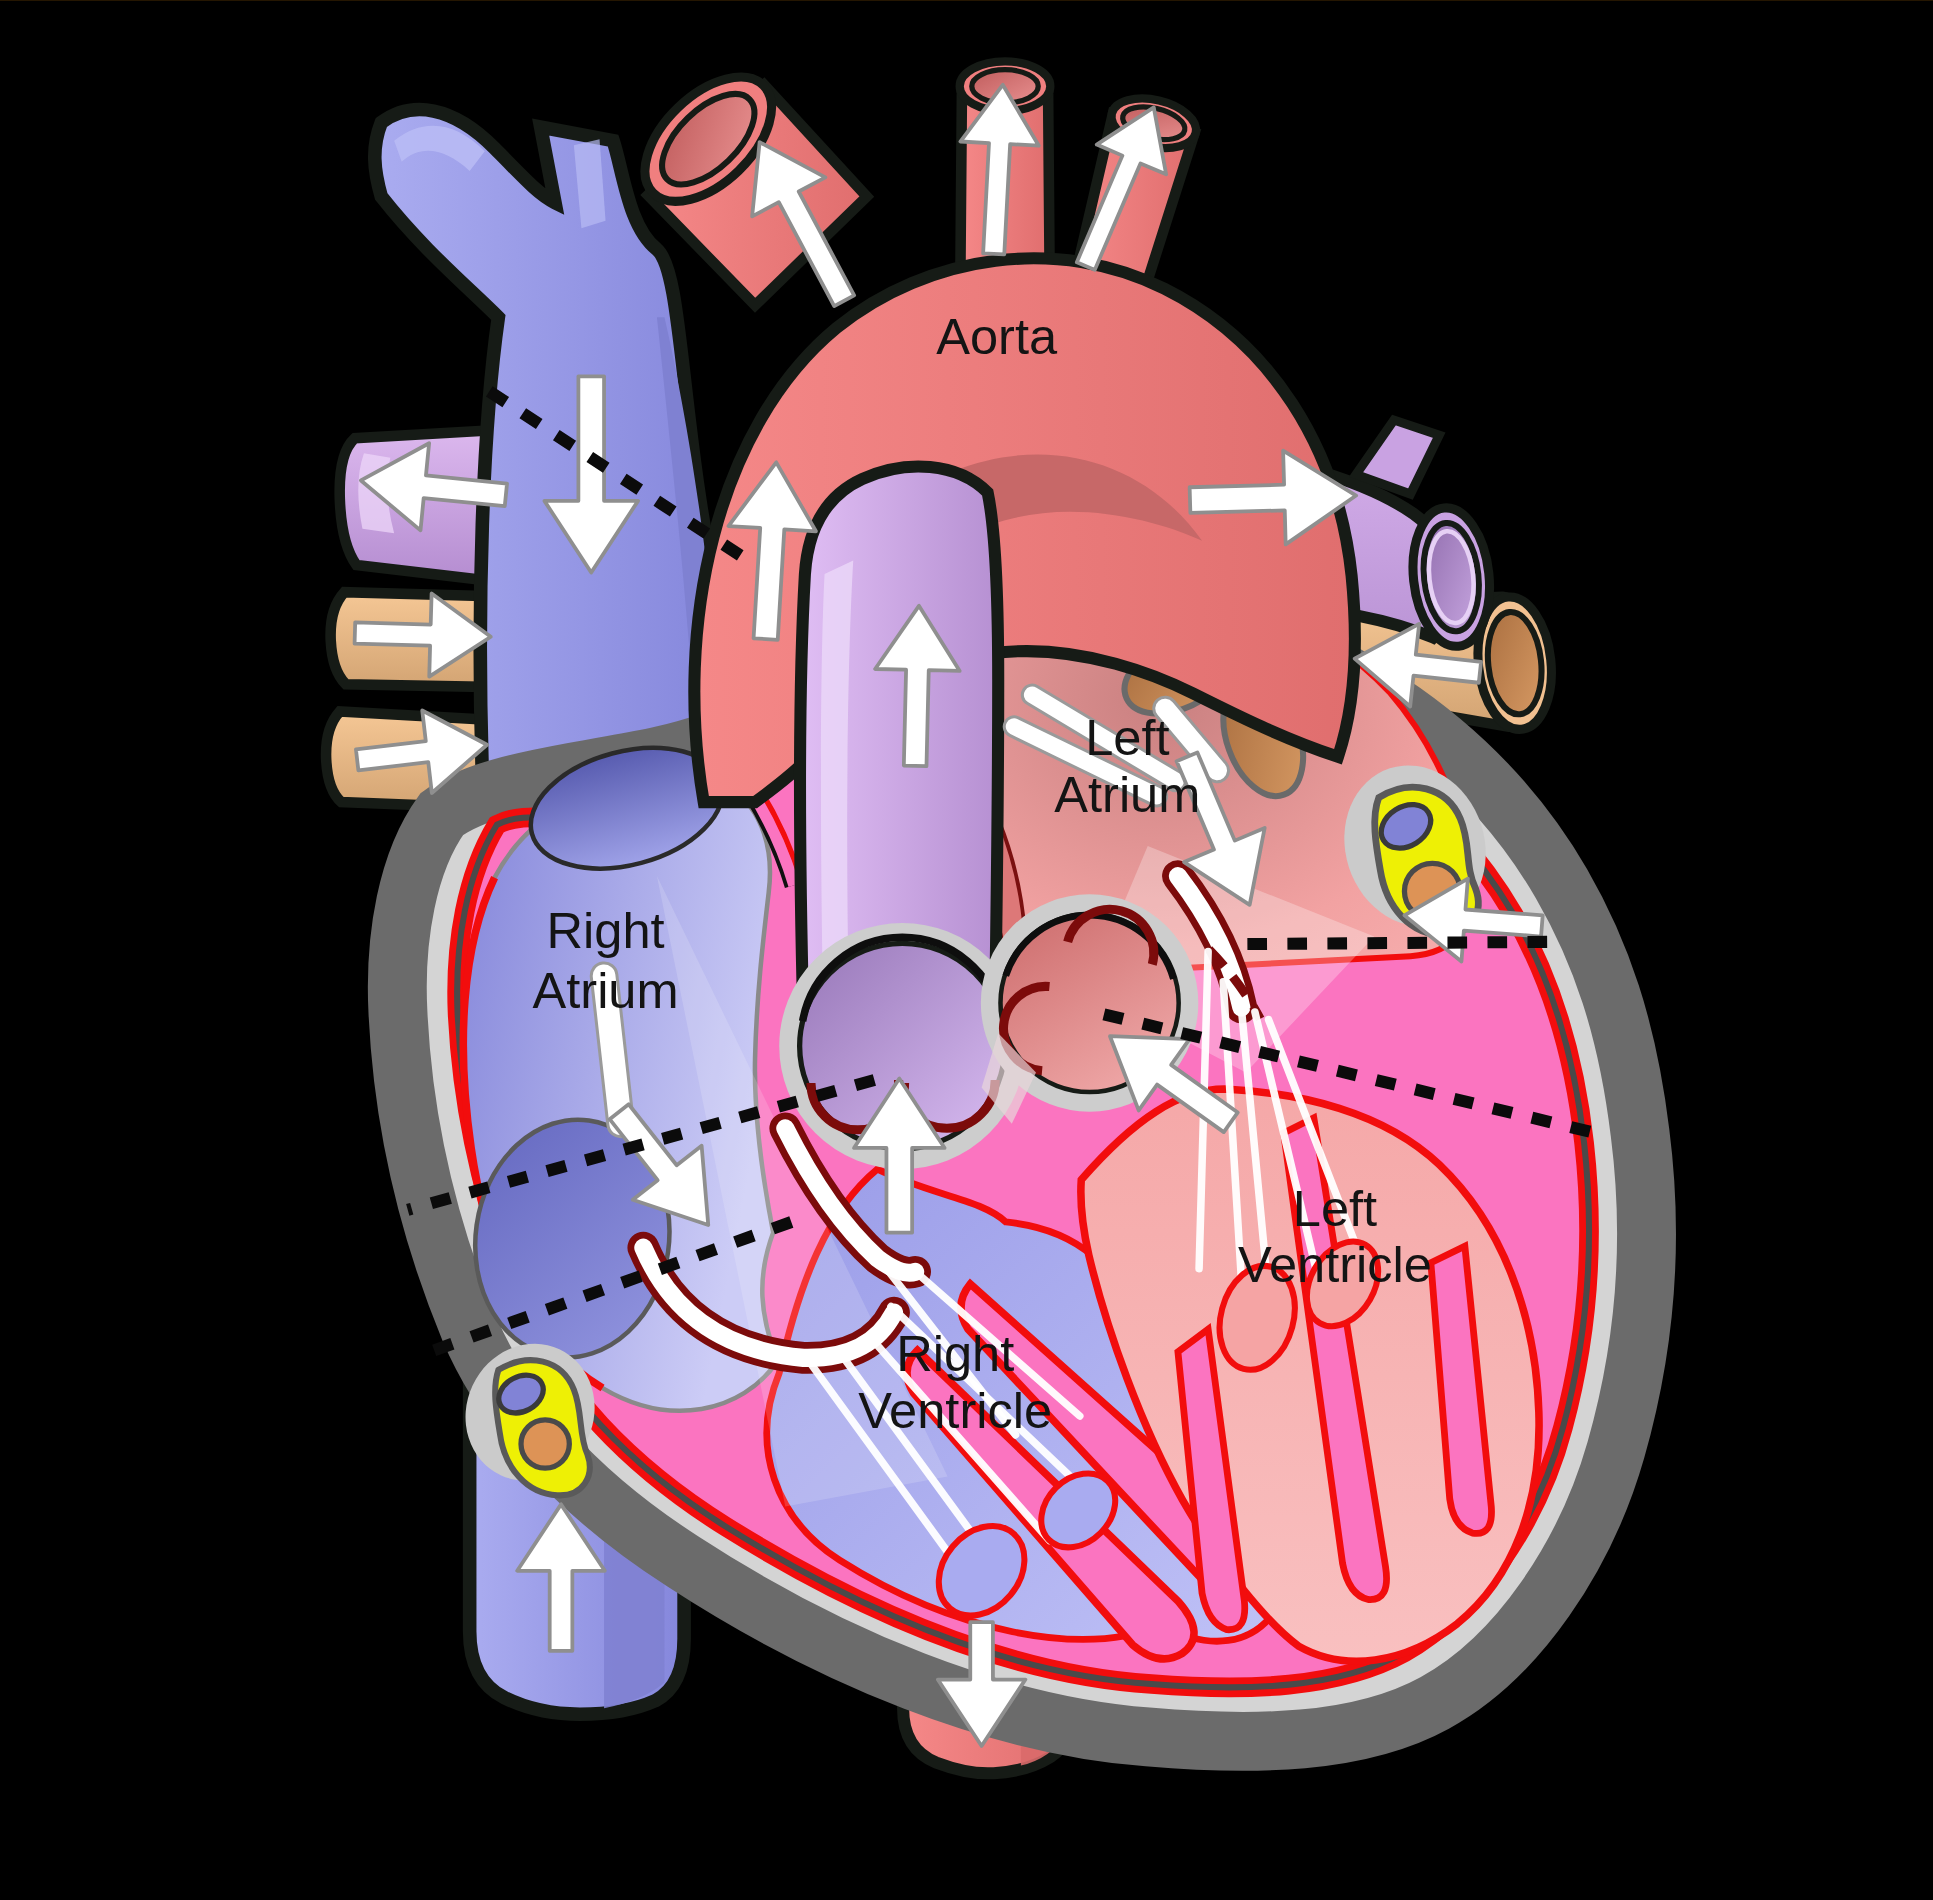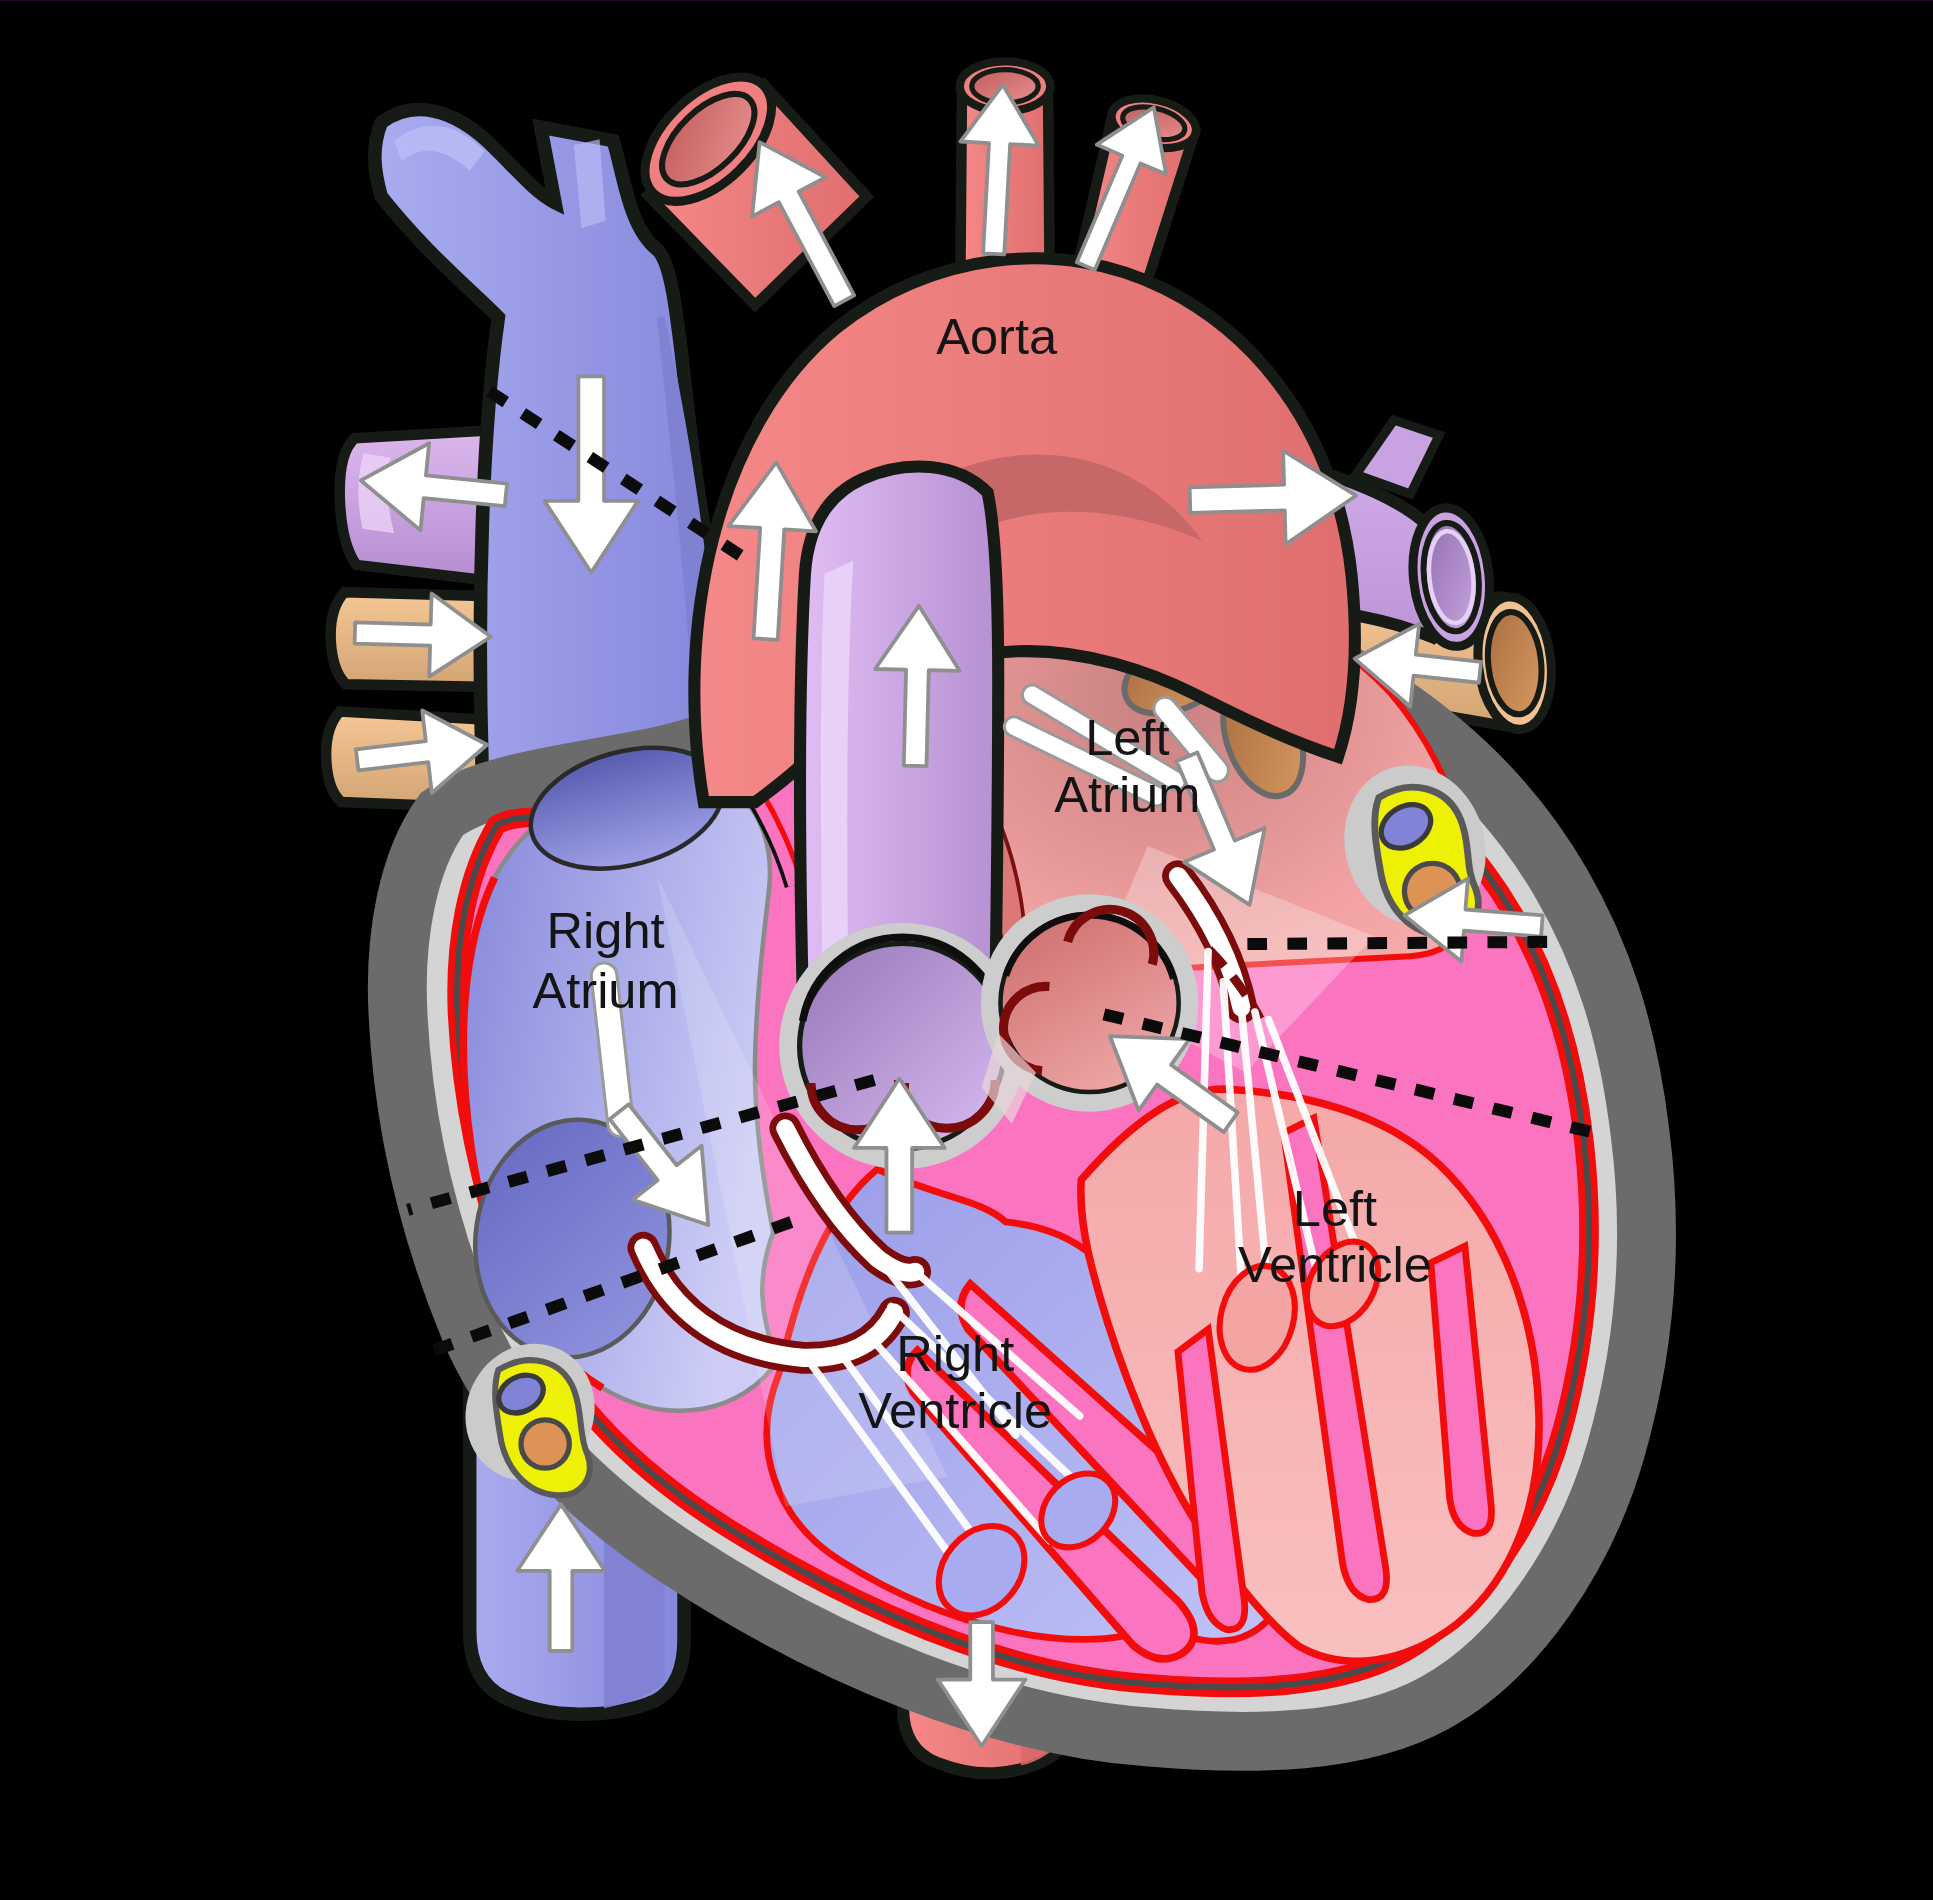--- a/index.html
+++ b/index.html
@@ -1,16 +1,16 @@
 <!DOCTYPE html>
 <html style="font-size:12px"><head>
 <meta charset="utf-8">
 <style>
   html,body{margin:0;padding:0;background:#000;}
-  .stage{width:1933px;height:1901px;position:relative;background:#a21caf;}
+  .stage{width:1933px;height:1901px;position:relative;background:#a16207;}
   svg{display:block;}
   .anat-label{font-family:"Liberation Sans","DejaVu Sans",sans-serif;
     font-size:67px;fill:#141414;text-anchor:middle;dominant-baseline:central;}
   .flow-arrow{fill:#ffffff;stroke:#8f8f8f;stroke-width:5;stroke-linejoin:round;}
   .flow-strip-under{stroke:#9a9a9a;fill:none;stroke-linecap:round;}
   .flow-strip-over{stroke:#ffffff;fill:none;stroke-linecap:round;}
   .dotted-pointer{stroke:#0b0b0b;stroke-width:16;stroke-dasharray:26 27;fill:none;}
   .valve-band-maroon{stroke:#7c0b0b;stroke-width:42;fill:none;stroke-linecap:round;}
   .valve-band-white{stroke:#ffffff;stroke-width:24;fill:none;stroke-linecap:round;}
   .chorda{stroke:#ffffff;stroke-width:10;fill:none;stroke-linecap:round;opacity:.95;}

